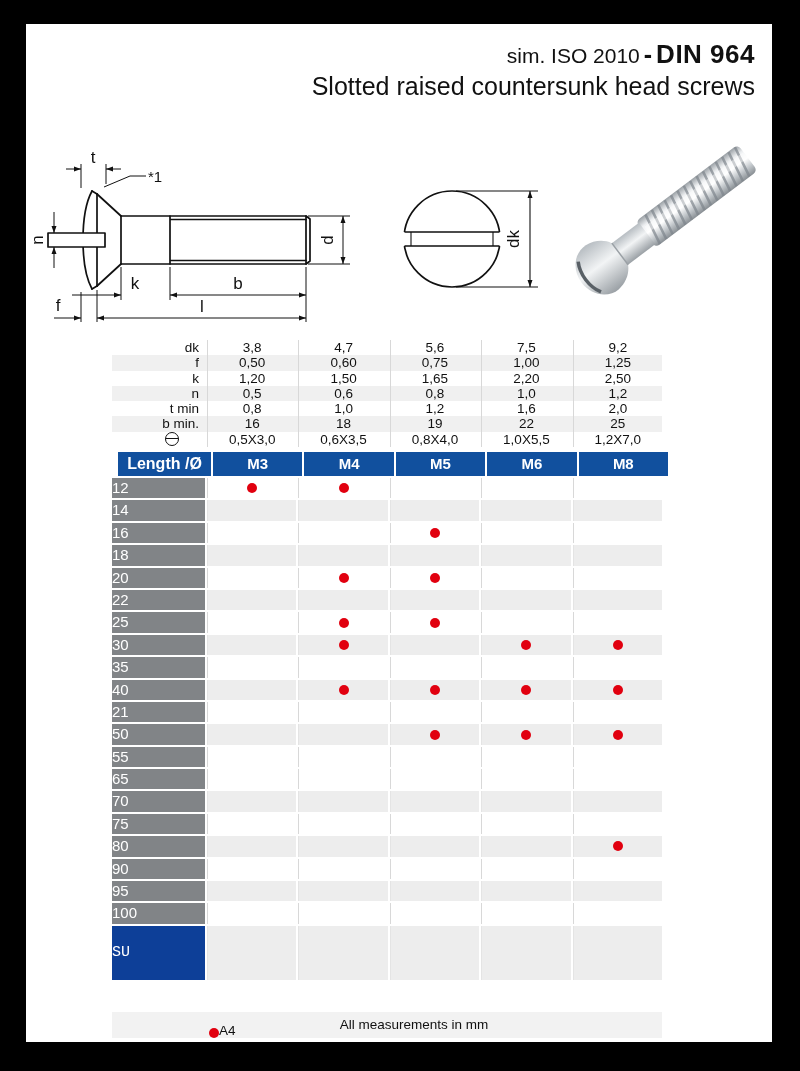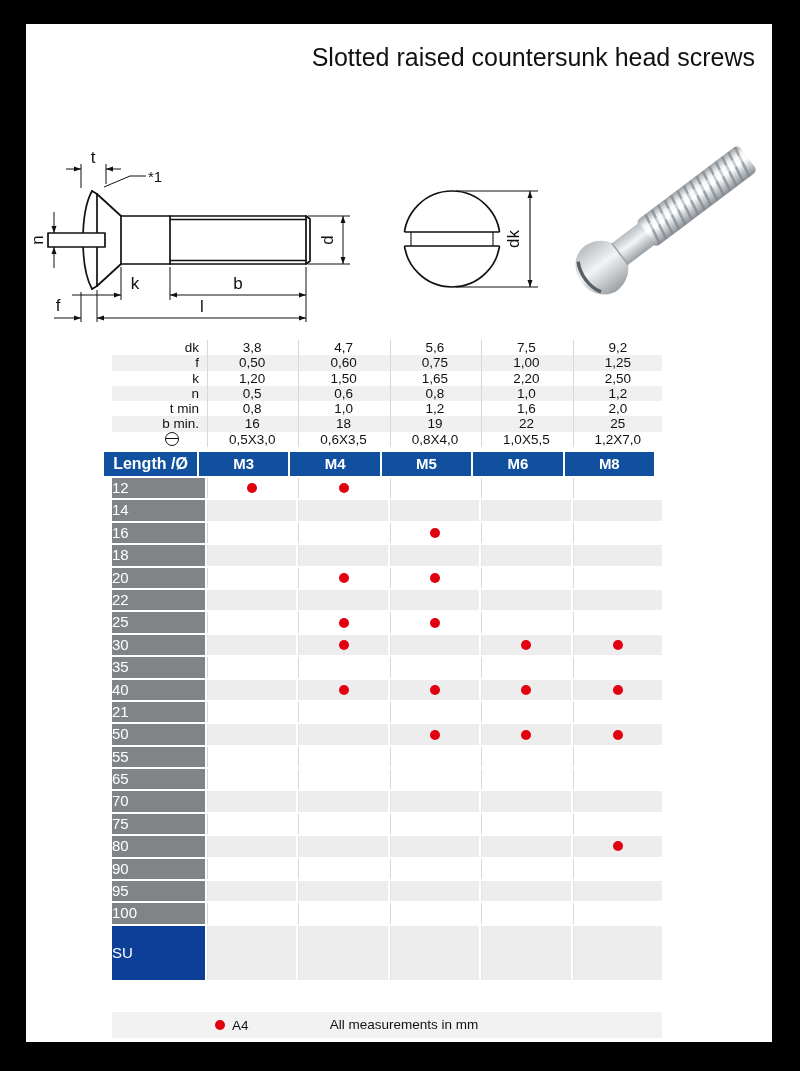--- a/index.html
+++ b/index.html
@@ -28,48 +28,51 @@
   #specTable{position:absolute;left:86px;top:316px;width:550px;}
   .spec-row{height:15.3px;align-items:center;font-size:13.5px;}
   .spec-row.stripe{background:#f0f0f0;}
   .spec-label{text-align:right;padding-right:6px;line-height:15.3px;white-space:nowrap;}
   .spec-cell{text-align:center;border-left:1px solid #d8d8d8;line-height:15.3px;height:100%;}
   .slot-icon{display:inline-block;width:12px;height:12px;border:1.5px solid #111;border-radius:50%;
              position:relative;vertical-align:-2px;margin-right:20px;}
   .slot-icon::after{content:"";position:absolute;left:0;right:0;top:50%;margin-top:-1px;height:1.7px;background:#111;}
 
   
-  #matrixHeader{position:absolute;left:78px;top:428px;width:550px;height:24px;}
+  #matrixHeader{position:absolute;left:92px;top:428px;width:550px;height:24px;}
   .hdr{background:var(--blue,#11509e);color:#fff;font-weight:bold;text-align:center;
        line-height:24px;font-size:15px;}
   .hdr.hl{font-size:16px;}
 
   
   #matrix{position:absolute;left:86px;top:454px;width:550px;}
   .m-row{height:20.4px;margin-bottom:2px;}
   .len-cell{background:var(--gray,#818487);color:#fff;text-align:left;font-size:15px;line-height:20.4px;}
   .m-cell{position:relative;border-left:1px solid #d8d8d8;}
   .m-row.stripe .m-cell{background:var(--stripe,#ededed);border-left-color:#e4e4e4;}
   .m-row.su-row{height:54px;}
-  .m-row.su-row .len-cell{background:var(--sublue,#0d3f98);line-height:54px;}
+  .m-row.su-row .len-cell{background:var(--sublue,#0d3f98);line-height:54px;font-family:Liberation Mono, monospace;}
   .dot{position:absolute;left:50%;top:50%;width:10px;height:10px;border-radius:50%;
        background:var(--red,#e1000f);transform:translate(-50%,-50%);}
 
   
   #footerBand{position:absolute;left:86px;top:988px;width:550px;height:26px;background:#f2f2f2;font-size:13.5px;}
-  .legend{position:absolute;left:103px;top:0;height:26px;display:flex;align-items:center;gap:7px;}
+  .legend{position:absolute;left:97px;top:0;height:26px;display:flex;align-items:flex-end;}
   .legend .dot{position:static;transform:none;}
-  .note{position:absolute;left:167px;width:250px;top:0;line-height:26px;text-align:center;}
+  .note{position:absolute;left:177px;width:250px;top:0;line-height:26px;text-align:center;}
 </style>
 </head>
 <body>
 
 <div class="page">
 
   <header class="title-block">
+    <div class="t1">
+      <span>sim. ISO 2010</span><span class="sep">-</span><span class="din">DIN 964</span>
+    </div>
     <div class="t2">Slotted raised countersunk head screws</div>
   </header>
 
   <svg id="sideView" viewBox="0 0 342 202">
     <g stroke="#111" fill="none" stroke-width="1.7" stroke-linejoin="round" stroke-linecap="round">
       <path d="M62,51 C50,73 50,127 62,149"></path>
       <path d="M62,51 L67,54 M62,149 L67,146"></path>
       <path d="M67,54 L67,146"></path>
       <path d="M67,54 L91,76 M67,146 L91,124"></path>
       <path d="M91,76 L91,124"></path>

